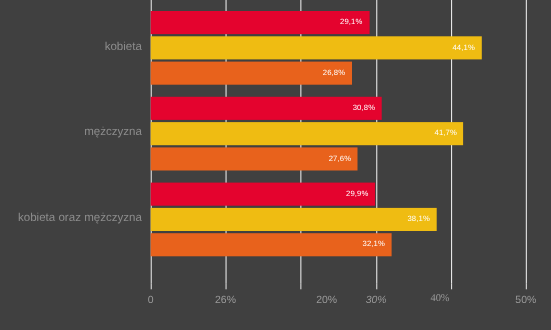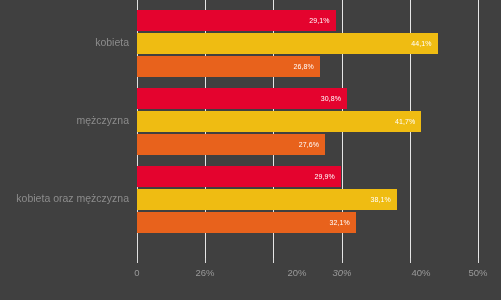--- a/index.html
+++ b/index.html
@@ -202,19 +202,19 @@
     <div class="tick-mark" style="left:68px;"></div>
     <div class="tick-label" style="left:68px;">26%</div>
 
     <div class="tick-mark" style="left:136px;"></div>
     <div class="tick-label" style="left:124px;margin-left:36px;">20%</div>
 
     <div class="tick-mark" style="left:205px;"></div>
     <div class="tick-label" style="left:205px;font-style:italic;">30%</div>
 
     <div class="tick-mark" style="left:273px;"></div>
-    <div class="tick-label" style="left:284px;">40%</div>
+    <div class="tick-label" style="left:263px;font-family:Liberation Serif, serif;">40%</div>
 
     <div class="tick-mark" style="left:341px;"></div>
     <div class="tick-label" style="left:341px;">50%</div>
   </div>
 
 </div>
 
 </body></html>

